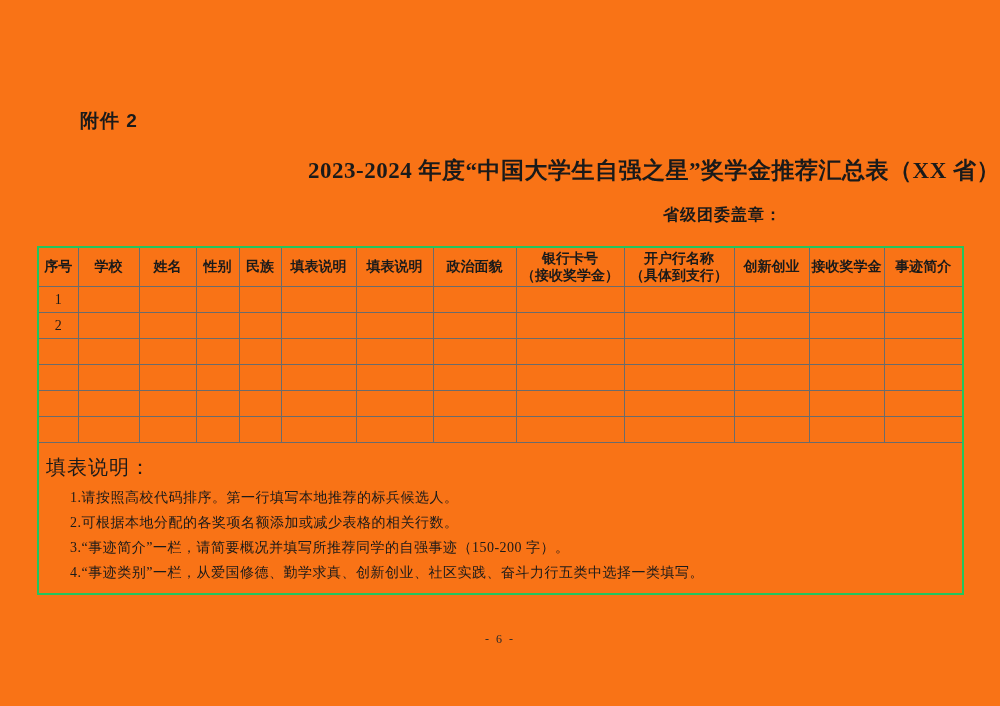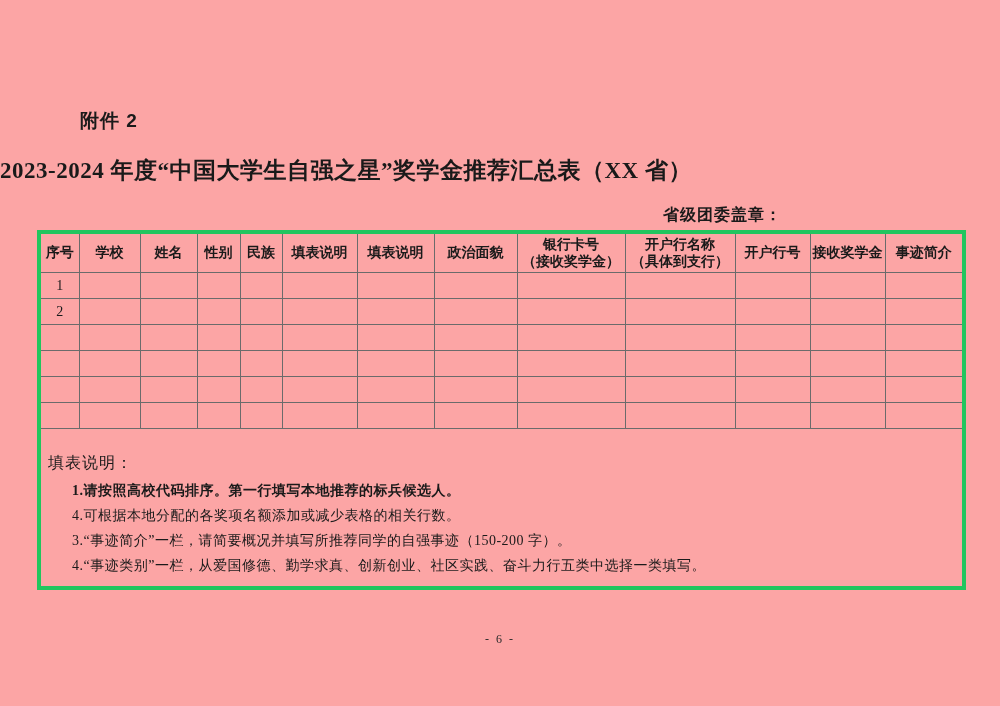--- a/index.html
+++ b/index.html
@@ -4,63 +4,63 @@
 <style>
   html, body {
     margin: 0;
     padding: 0;
     background: #ffffff;
   }
   .page {
     position: relative;
     width: 1000px;
     height: 706px;
-    background: #fca5a5;
+    background: #f97316;
     color: #1a1a1a;
     font-family: "Liberation Serif", "DejaVu Serif", serif;
     overflow: hidden;
   }
   .attachment-label {
     position: absolute;
     left: 80px;
     top: 108px;
     font-family: "Liberation Sans", "DejaVu Sans", sans-serif;
     font-size: 19px;
     font-weight: 600;
     letter-spacing: 1px;
     line-height: 26px;
   }
   .doc-title {
     position: absolute;
     left: 0;
     right: 0;
     top: 156px;
-    text-align: left;
+    text-align: right;
     font-size: 23px;
     font-weight: bold;
     letter-spacing: 0.5px;
     line-height: 30px;
   }
   .stamp-label {
     position: absolute;
     left: 663px;
     top: 204px;
     font-size: 16px;
     font-weight: bold;
     letter-spacing: 1px;
     line-height: 22px;
   }
   table.summary-table {
     position: absolute;
     left: 37px;
-    top: 230px;
+    top: 246px;
     width: 925px;
     border-collapse: collapse;
     table-layout: fixed;
-    border: 4px solid #22c55e;
+    border: 2px solid #22c55e;
   }
   .summary-table th,
   .summary-table td {
     border: 1px solid #6b6b6b;
     padding: 0;
     overflow: hidden;
   }
   .summary-table thead th {
     height: 36px;
     font-size: 14px;
@@ -78,32 +78,32 @@
     vertical-align: middle;
   }
   .summary-table td.notes-cell {
     height: 117px;
     vertical-align: top;
     text-align: left;
     padding: 7px 10px 4px 7px;
     font-size: 14px;
   }
   .notes-heading {
-    margin: 17px 0 8px 0;
-    font-size: 16px;
+    margin: 4px 0 8px 0;
+    font-size: 20px;
     letter-spacing: 1px;
   }
   .note-item {
     margin: 0 0 8px 24px;
     font-size: 14px;
     letter-spacing: 0.5px;
     line-height: 17px;
   }
   .note-item.bold {
-    font-weight: bold;
+    font-weight: normal;
   }
   .page-number {
     position: absolute;
     left: 0;
     right: 0;
     top: 632px;
     text-align: center;
     font-size: 12px;
     letter-spacing: 2px;
     color: #2a2a2a;
@@ -143,21 +143,21 @@
           <th>姓名</th>
           <th>性别</th>
           <th>民族</th>
           <th>填表说明</th>
           <th>填表说明</th>
           <th>政治面貌</th>
           <th>银行卡号
 （接收奖学金）</th>
           <th>开户行名称
 （具体到支行）</th>
-          <th>开户行号</th>
+          <th>创新创业</th>
           <th>接收奖学金</th>
           <th>事迹简介</th>
         </tr>
     </thead>
     <tbody>
         <tr>
           <td>1</td>
           <td></td>
           <td></td>
           <td></td>
@@ -246,21 +246,21 @@
           <td></td>
           <td></td>
         </tr>
       </tbody>
     <tbody>
       <tr>
         <td class="notes-cell" colspan="13">
           <p class="notes-heading">填表说明：</p>
           <div>
               <p class="note-item bold">1.请按照高校代码排序。第一行填写本地推荐的标兵候选人。</p>
-              <p class="note-item">4.可根据本地分配的各奖项名额添加或减少表格的相关行数。</p>
+              <p class="note-item">2.可根据本地分配的各奖项名额添加或减少表格的相关行数。</p>
               <p class="note-item">3.“事迹简介”一栏，请简要概况并填写所推荐同学的自强事迹（150-200 字）。</p>
               <p class="note-item">4.“事迹类别”一栏，从爱国修德、勤学求真、创新创业、社区实践、奋斗力行五类中选择一类填写。</p>
             </div>
         </td>
       </tr>
     </tbody>
   </table>
 
   <div class="page-number">- 6 -</div>
 

